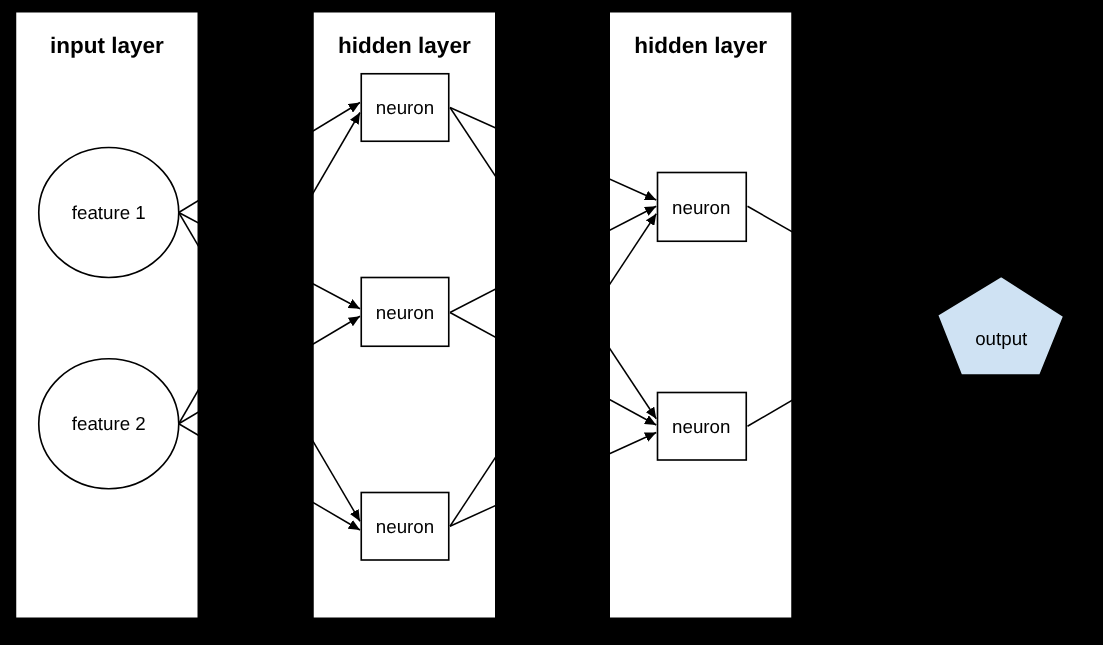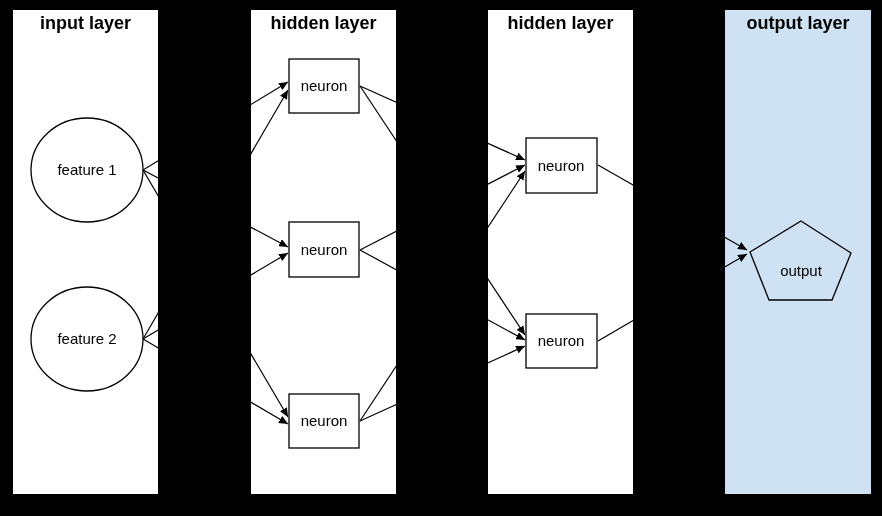--- a/index.html
+++ b/index.html
@@ -13,21 +13,21 @@
   }
   .panel {
     position: absolute;
     top: 10px;
     height: 484px;
     width: 145px;
     background: #ffffff;
   }
   .panel.output { background: #cfe2f3; width: 146px; }
   .panel-title {
-    margin-top: 3px;
+    margin-top: 16px;
     text-align: center;
     font-size: 18px;
     font-weight: bold;
     color: #000;
     letter-spacing: 0;
   }
   #graph {
     position: absolute;
     left: 0; top: 0;
     width: 882px; height: 516px;
@@ -50,23 +50,20 @@
 <div id="canvas">
 
   <div class="panel" style="left:13px;">
     <div class="panel-title">input layer</div>
   </div>
   <div class="panel" style="left:251px;">
     <div class="panel-title">hidden layer</div>
   </div>
   <div class="panel" style="left:488px;">
     <div class="panel-title">hidden layer</div>
-  </div>
-  <div class="panel output" style="left:725px;">
-    <div class="panel-title">output layer</div>
   </div>
 
   <svg id="graph" viewBox="0 0 882 516">
     <defs>
       <marker id="arrow" markerUnits="userSpaceOnUse" markerWidth="10" markerHeight="8" refX="9" refY="4" orient="auto">
         <path d="M0,0 L9,4 L0,8 z" fill="#000"></path>
       </marker>
     </defs>
 
     <line class="edge" marker-end="url(#arrow)" x1="143" y1="170" x2="288" y2="82"></line>

